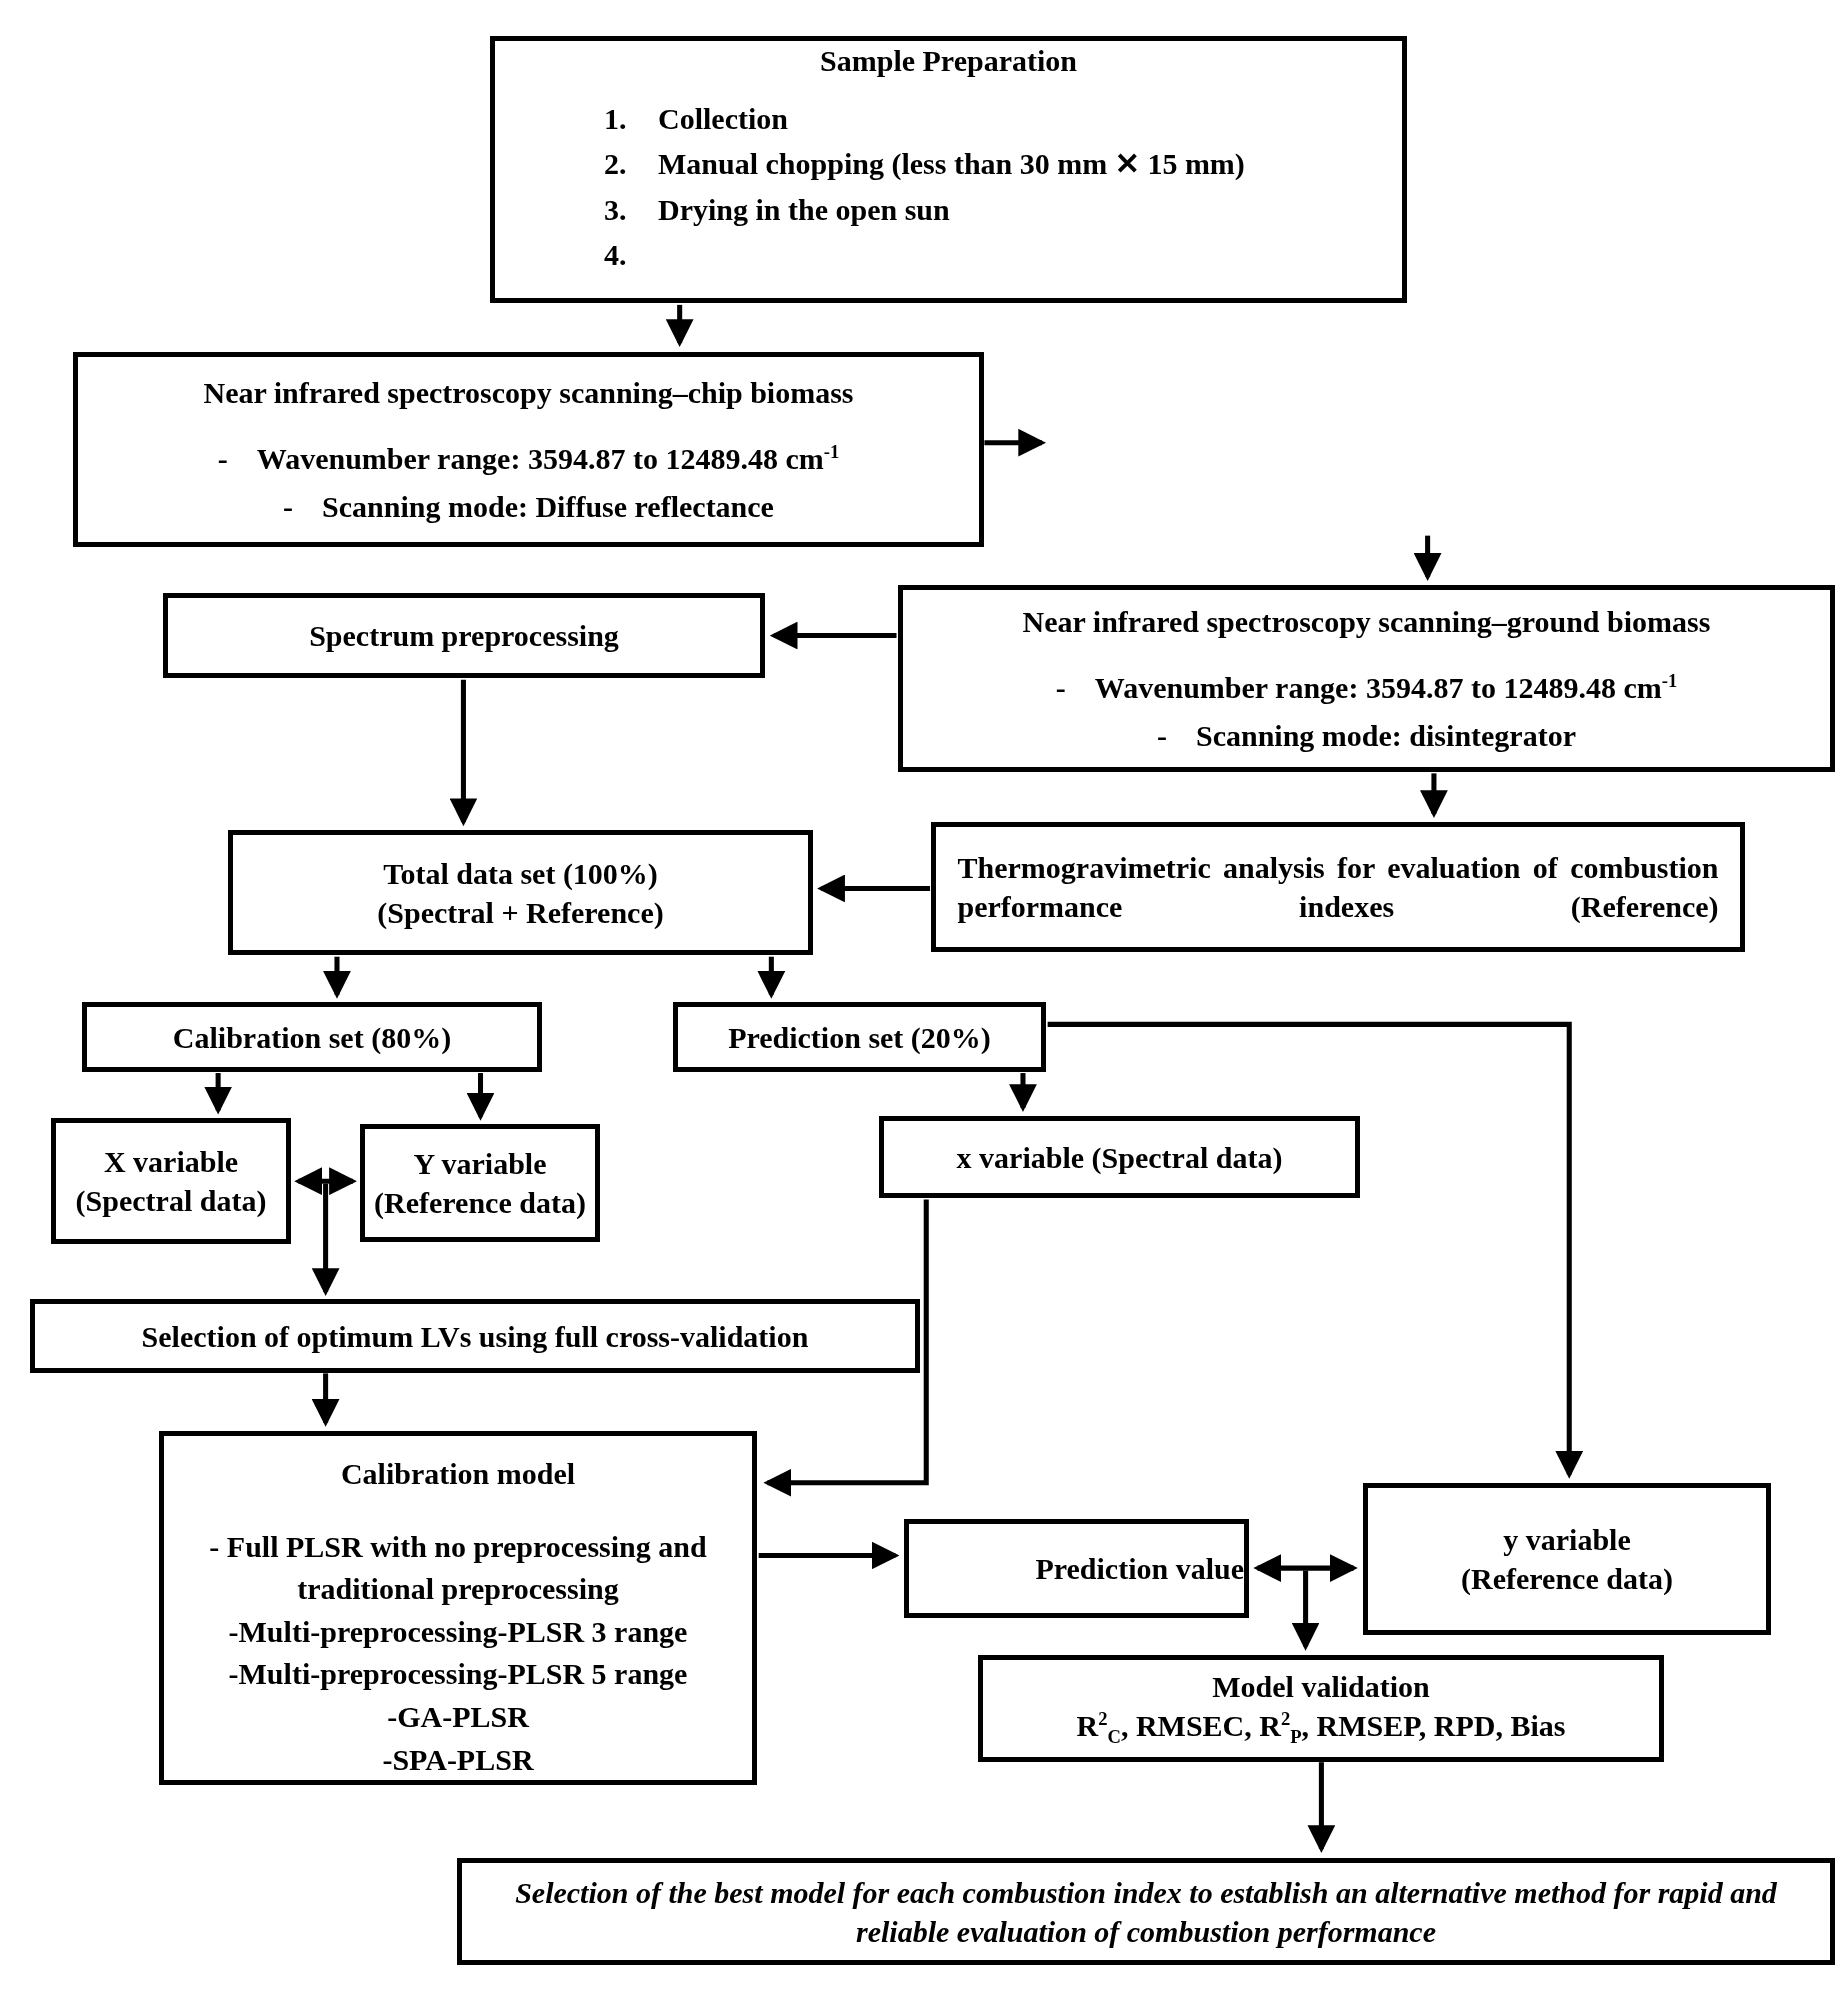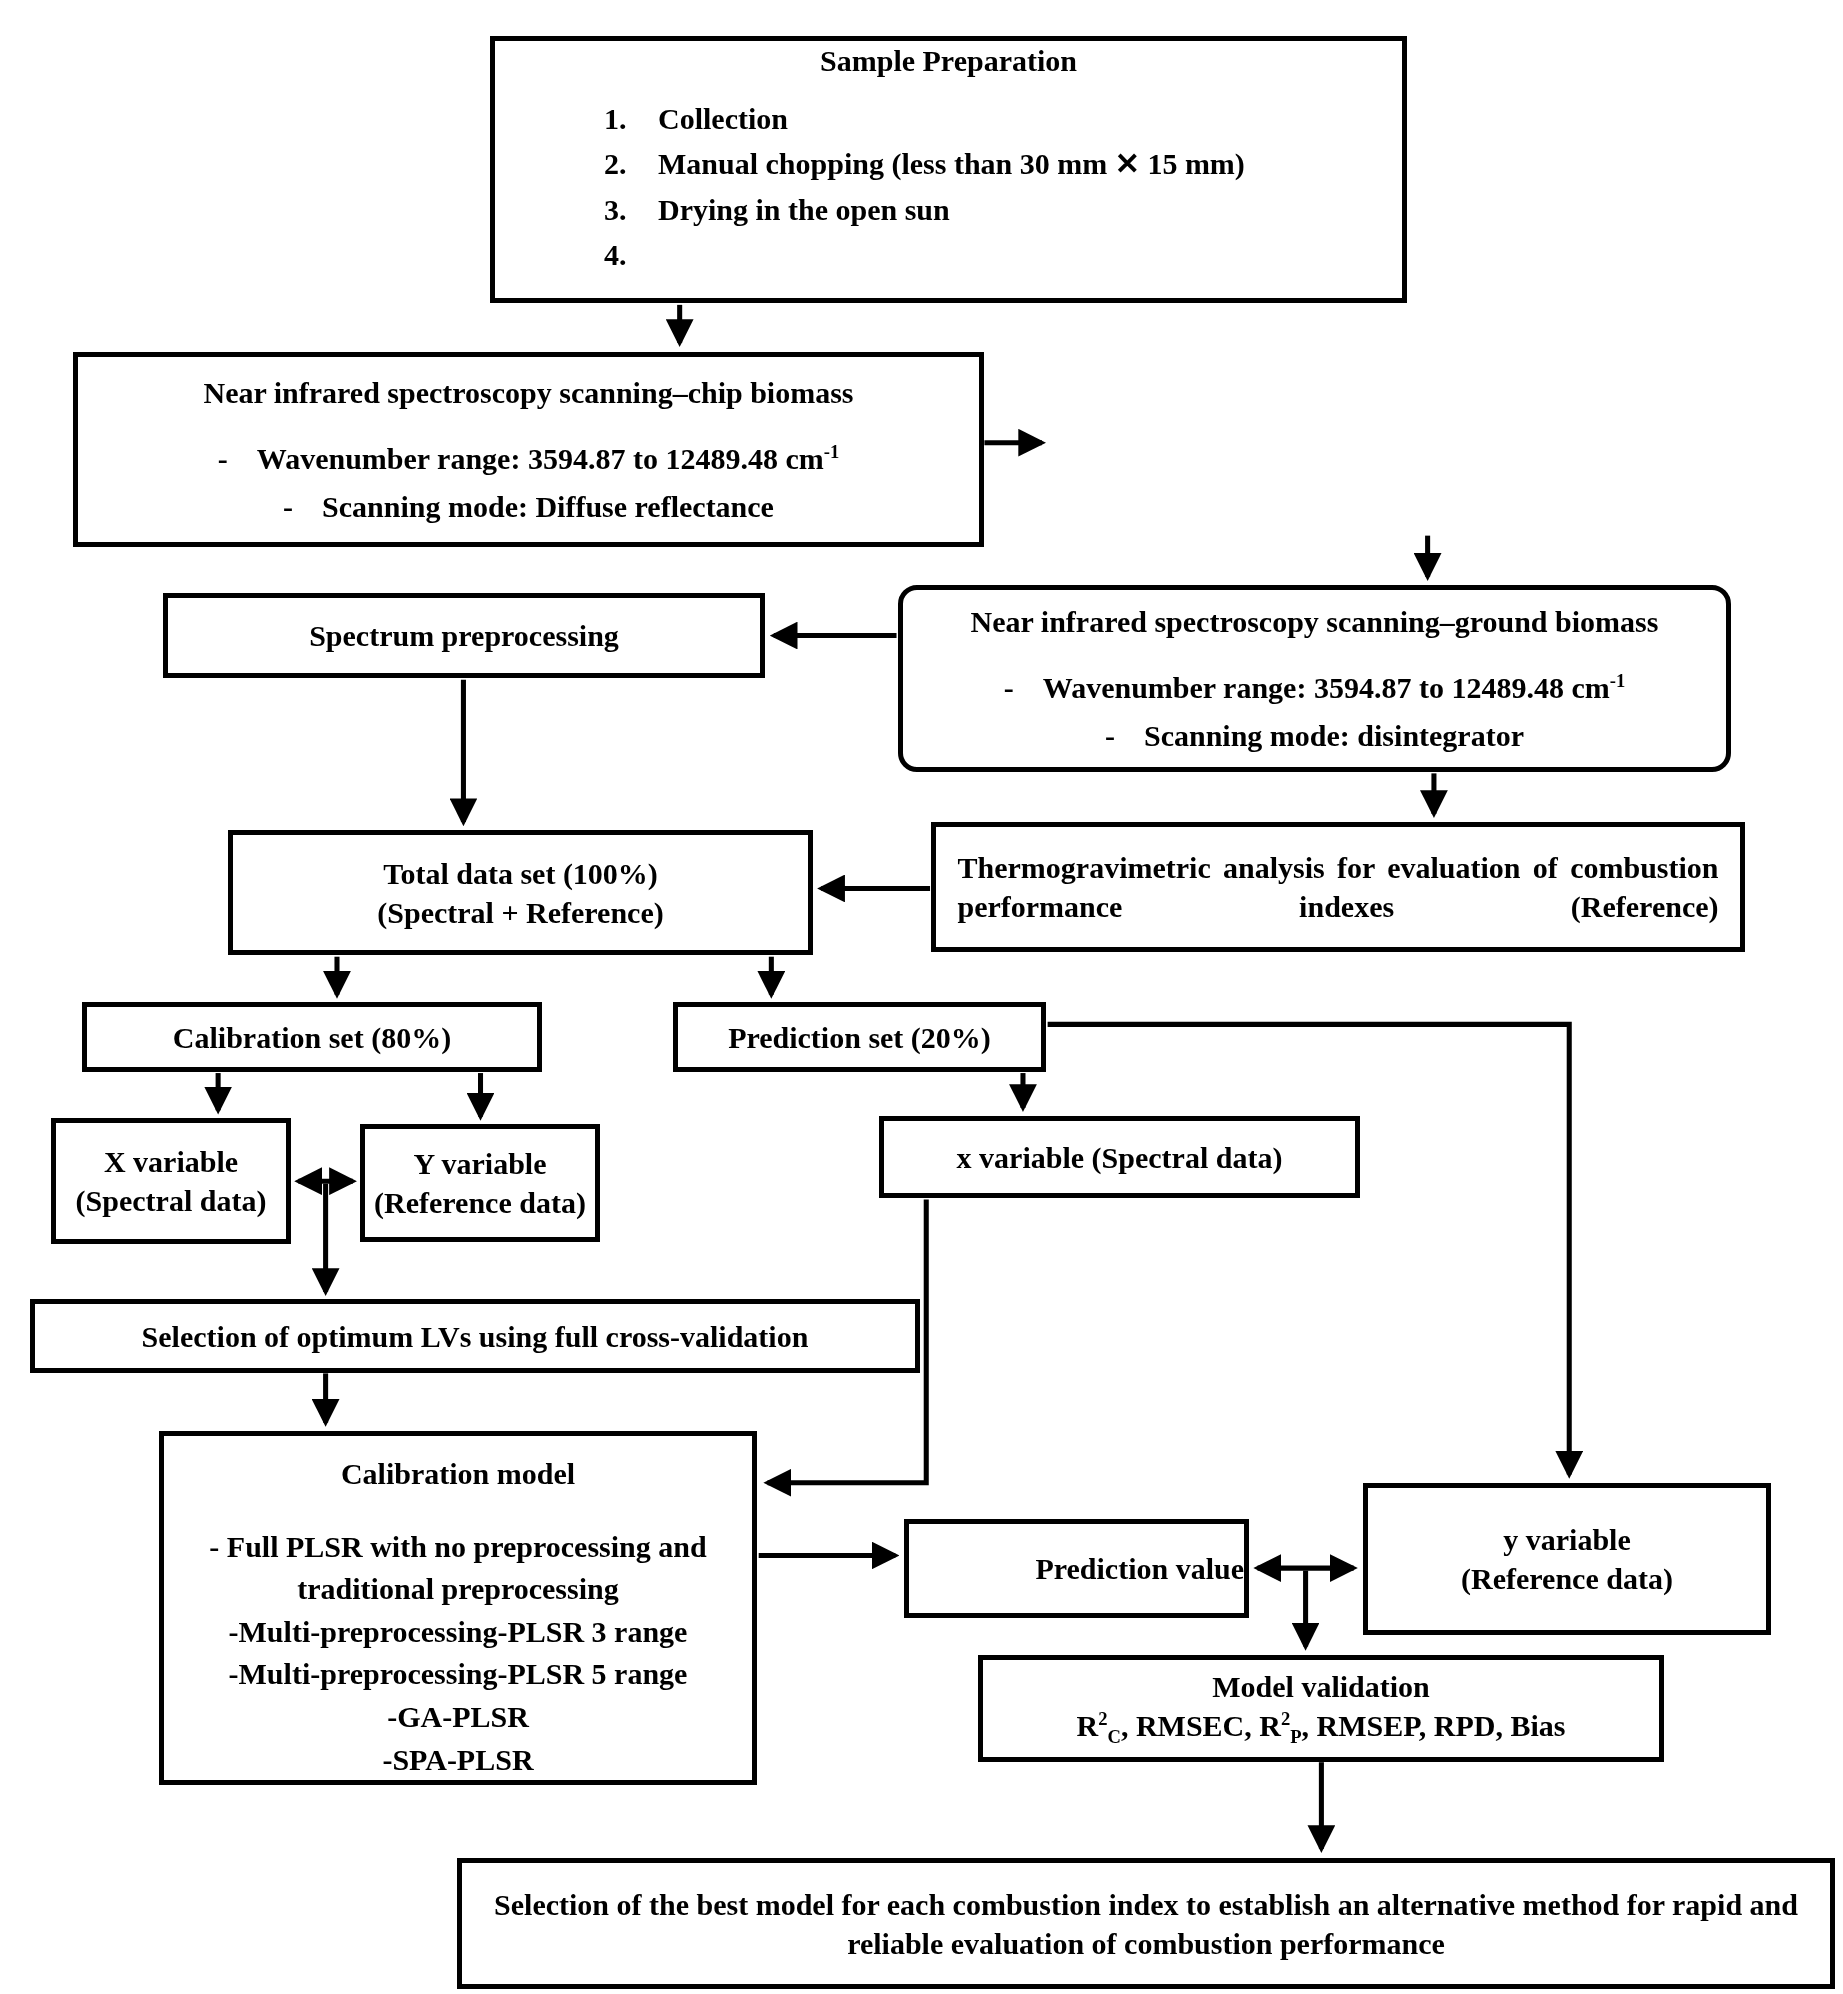--- a/index.html
+++ b/index.html
@@ -89,21 +89,21 @@
         <span>Scanning mode: Diffuse reflectance</span>
       </div>
     </div>
   </div>
 
 
   <div class="box" style="left:163px;top:593px;width:602px;height:85px;">
     <span>Spectrum preprocessing</span>
   </div>
 
-  <div class="box" style="left:898px;top:585px;width:833px;height:187px;border-radius:19px;">
+  <div class="box" style="left:898px;top:585px;width:937px;height:187px;">
     <span class="title">Near infrared spectroscopy scanning–ground biomass</span>
     <div class="bullets">
       <div class="bullet">
         <span>-</span>
         <span><span>Wavenumber range: 3594.87 to 12489.48 cm</span><span class="sup">-1</span></span>
       </div>
       <div class="bullet">
         <span>-</span>
         <span>Scanning mode: disintegrator</span>
       </div>
@@ -163,18 +163,18 @@
   <div class="box" style="left:1363px;top:1483px;width:408px;height:152px;">
     <span>y variable</span>
     <span>(Reference data)</span>
   </div>
 
   <div class="box" style="left:978px;top:1655px;width:686px;height:107px;">
     <span>Model validation</span>
     <span><span>R</span><span class="sup">2</span><span class="sub">C</span><span>, RMSEC, R</span><span class="sup">2</span><span class="sub">P</span><span>, RMSEP, RPD, Bias</span></span>
   </div>
 
-  <div class="box" id="final-box" style="left:457px;top:1858px;width:1378px;height:131px;">
+  <div class="box" id="final-box" style="left:457px;top:1858px;width:1378px;height:107px;font-style:italic;">
     <span>Selection of the best model for each combustion index to establish an alternative method for rapid and reliable evaluation of combustion performance</span>
   </div>
 
 </div>
 
 
 </body></html>

